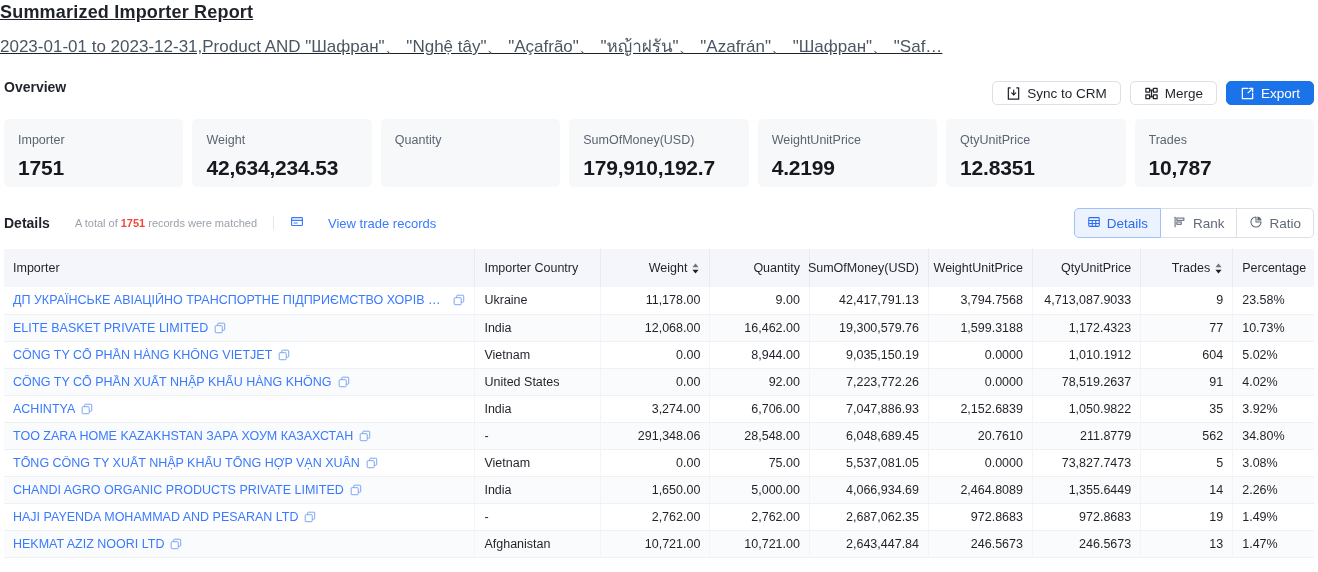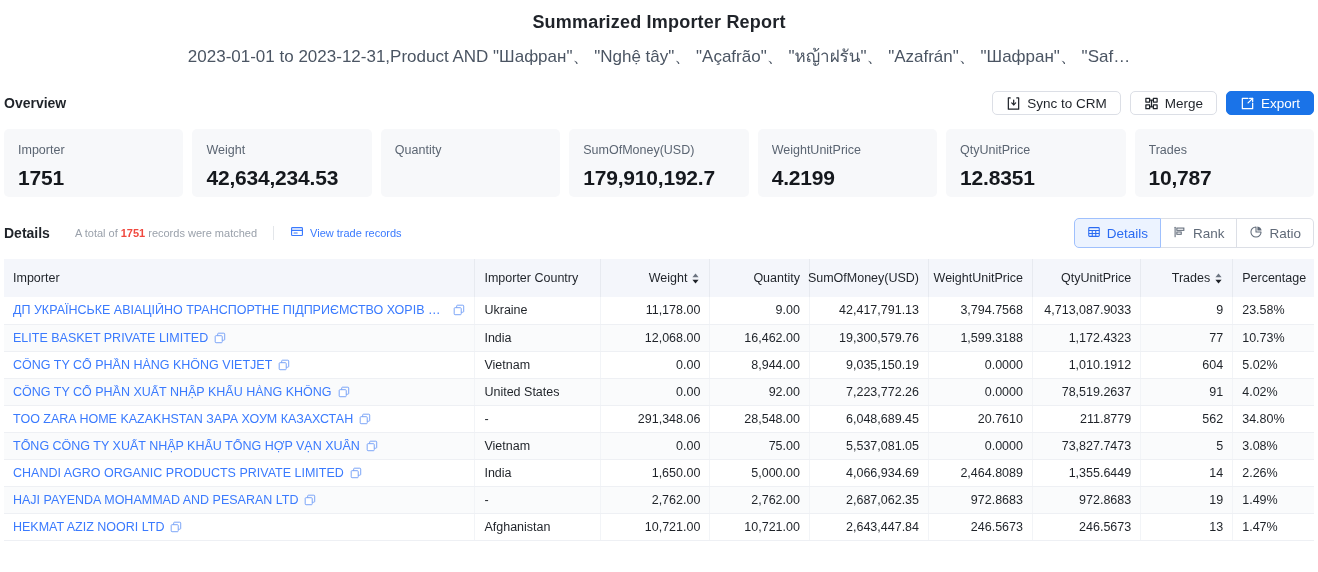--- a/index.html
+++ b/index.html
@@ -5,34 +5,34 @@
   * { box-sizing: border-box; margin: 0; padding: 0; }
   html, body {
     width: 1318px; height: 572px;
     background: #ffffff;
     font-family: "Liberation Sans", sans-serif;
     color: #1f2329;
     overflow: hidden;
   }
 
   
-  .report-header { padding-top: 10px; text-align: center; }
+  .report-header { padding-top: 0; text-align: left; text-decoration: underline; }
   .report-title {
     font-size: 18px; font-weight: 700; color: #1f2329;
     letter-spacing: .2px; line-height: 24px;
   }
   .report-subtitle {
     margin-top: 13px; font-size: 17px; color: #4b5563;
     line-height: 20px; white-space: nowrap; overflow: hidden;
   }
 
   
   .overview-bar {
     margin-top: 22px; padding: 0 4px;
-    display: flex; align-items: center; justify-content: space-between;
+    display: flex; justify-content: space-between;
     height: 28px;
   }
   .overview-label { font-size: 14px; font-weight: 700; color: #1f2329; }
   .actions { display: flex; align-items: center; gap: 9px; }
   .btn {
     display: inline-flex; align-items: center; gap: 6px;
     height: 24px; padding: 0 13px;
     border: 1px solid #dcdfe6; border-radius: 5px;
     background: #fff; color: #1f2329;
     font-size: 13.5px; font-family: "Liberation Sans", sans-serif;
@@ -71,22 +71,22 @@
   .details-left { display: flex; align-items: center; }
   .details-word { font-size: 14px; font-weight: 700; color: #1f2329; }
   .details-meta {
     margin-left: 25px; font-size: 11px; color: #9aa1ab; white-space: nowrap;
   }
   .details-count { color: #f0483e; font-weight: 700; margin: 0 3px; }
   .vdivider {
     width: 1px; height: 14px; background: #e3e6ea; margin: 0 16px;
   }
   .link-btn {
-    display: inline-flex; align-items: center; gap: 6px;
-    color: #3a7afe; font-size: 11px; cursor: pointer; white-space: nowrap;
+    display: inline-flex; align-items: center; gap: 24px;
+    color: #3a7afe; font-size: 13px; cursor: pointer; white-space: nowrap;
   }
   .seg-group { display: flex; }
   .seg {
     display: inline-flex; align-items: center; gap: 6px;
     height: 30px; padding: 0 12px;
     border: 1px solid #dcdfe6; border-left-width: 0;
     background: #fff; color: #606a78;
     font-size: 13.5px; cursor: pointer; white-space: nowrap;
   }
   .seg:first-child { border-left-width: 1px; border-radius: 5px 0 0 5px; }
@@ -411,20 +411,39 @@
           <td class="num">92.00</td>
           <td class="num">7,223,772.26</td>
           <td class="num">0.0000</td>
           <td class="num">78,519.2637</td>
           <td class="num">91</td>
           <td class="left">4.02%</td>
         </tr>
         <tr>
           <td class="left">
             <div class="imp-cell">
+              <span class="imp-name">ACHINTYA</span>
+              <span class="copy-icon"><svg width="12" height="12" viewBox="0 0 14 14" fill="none" stroke="#7aa4f7" stroke-width="1.15" stroke-linejoin="round">
+                  <rect x="4.3" y="1.4" width="8.2" height="8.2" rx="1"></rect>
+                  <rect x="1.4" y="4.3" width="8.2" height="8.2" rx="1" fill="#ffffff"></rect>
+                </svg></span>
+            </div>
+          </td>
+          <td class="left">India</td>
+          <td class="num">3,274.00</td>
+          <td class="num">6,706.00</td>
+          <td class="num">7,047,886.93</td>
+          <td class="num">2,152.6839</td>
+          <td class="num">1,050.9822</td>
+          <td class="num">35</td>
+          <td class="left">3.92%</td>
+        </tr>
+        <tr>
+          <td class="left">
+            <div class="imp-cell">
               <span class="imp-name">TOO ZARA HOME KAZAKHSTAN ЗАРА ХОУМ КАЗАХСТАН</span>
               <span class="copy-icon"><svg width="12" height="12" viewBox="0 0 14 14" fill="none" stroke="#7aa4f7" stroke-width="1.15" stroke-linejoin="round">
                   <rect x="4.3" y="1.4" width="8.2" height="8.2" rx="1"></rect>
                   <rect x="1.4" y="4.3" width="8.2" height="8.2" rx="1" fill="#ffffff"></rect>
                 </svg></span>
             </div>
           </td>
           <td class="left">-</td>
           <td class="num">291,348.06</td>
           <td class="num">28,548.00</td>

